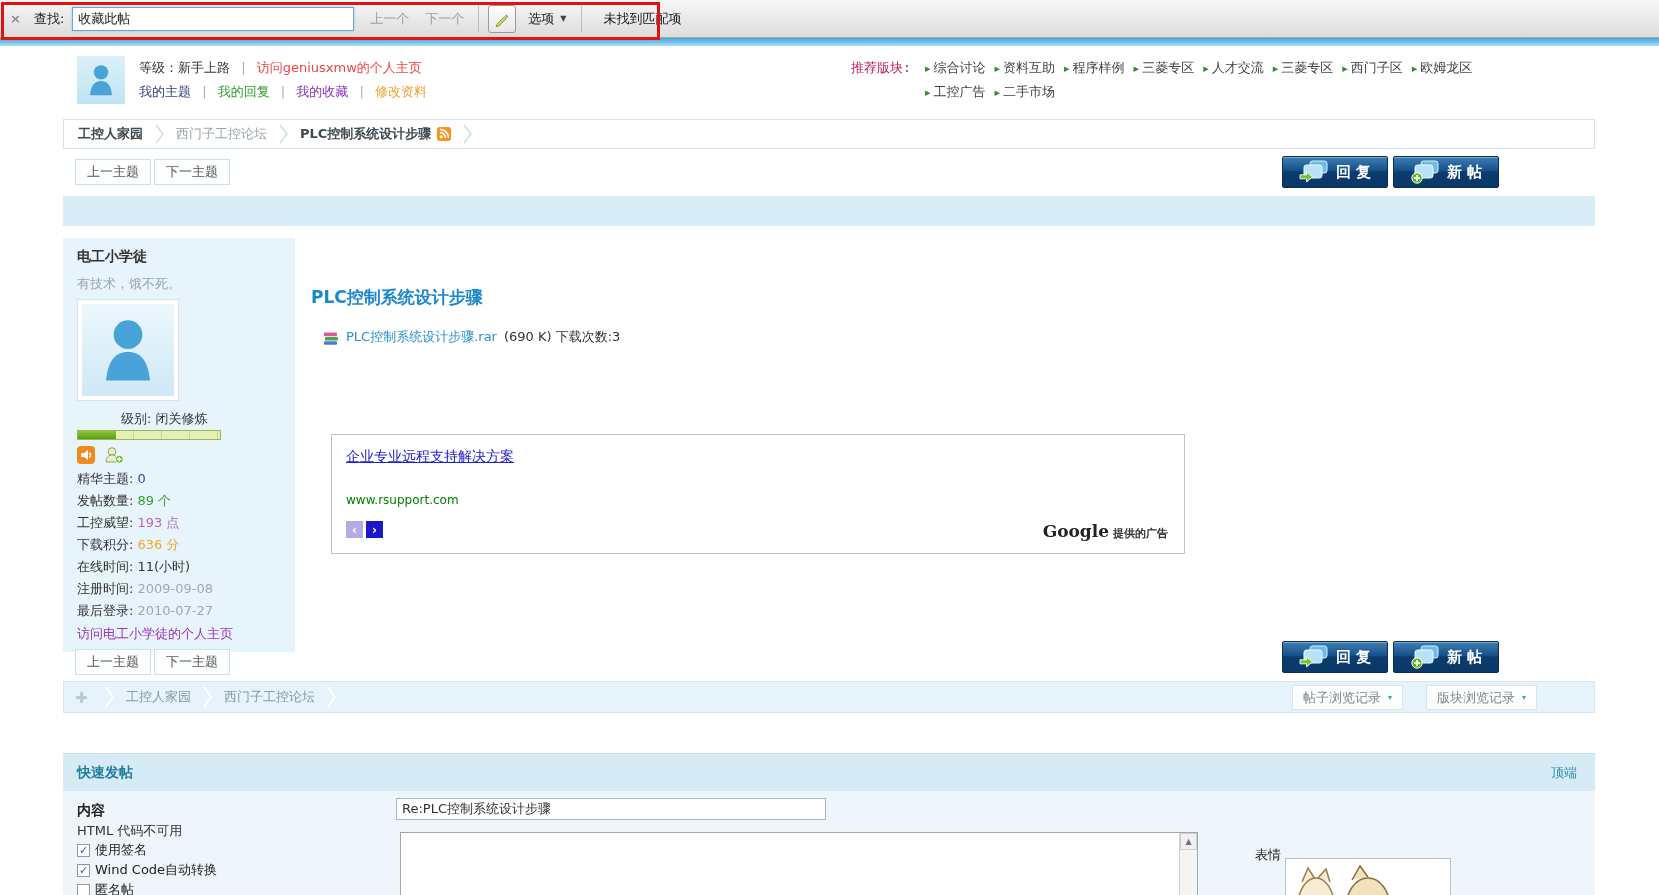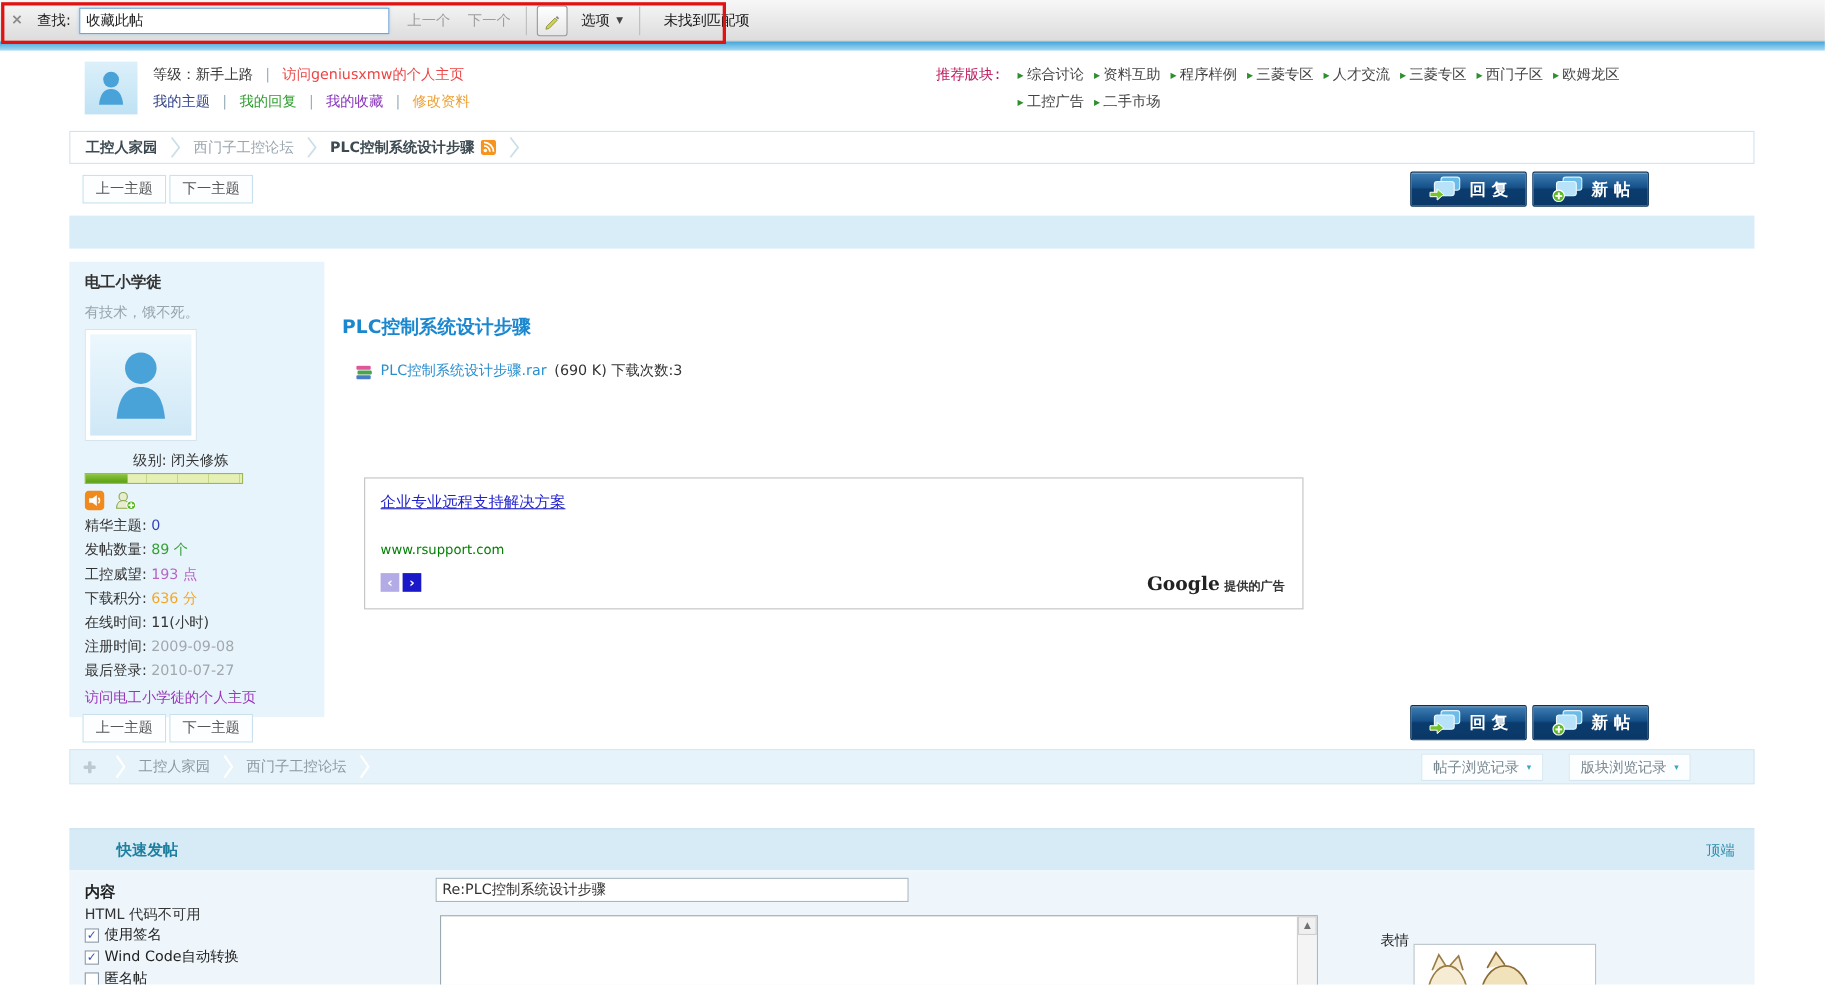--- a/index.html
+++ b/index.html
@@ -113,21 +113,21 @@
   #crumb2{position:absolute;left:0;top:635px;width:1532px;height:32px;background:#e7f3fa;
     border:1px solid #d5e8f2;box-sizing:border-box;display:flex;align-items:center;
     padding-left:10px;color:#8a98a2;}
   .hist-btn{position:absolute;top:639px;height:23px;background:#fdfeff;border:1px solid #d5e6f0;
     display:flex;align-items:center;gap:7px;padding:0 10px;color:#7a8890;}
   #hist1{right:192px;} #hist2{right:58px;}
   .hist-caret{font-size:8px;color:#3aa6c0;}
 
   
   #qheader{position:absolute;left:0;top:707px;width:1532px;height:38px;background:#d7ebf7;
-    border-top:1px solid #c9e2f0;box-sizing:border-box;display:flex;align-items:center;padding-left:29px;}
+    border-top:1px solid #c9e2f0;box-sizing:border-box;display:flex;align-items:center;}
   #q-title{margin-left:14px;font-weight:bold;color:#1e7f9f;font-size:14px;}
   #q-top{margin-left:auto;margin-right:18px;color:#2a8aa8;}
   #qform{position:absolute;left:0;top:745px;width:1532px;height:150px;background:#eef6fc;}
   #q-content-label{position:absolute;left:14px;top:11px;font-weight:bold;font-size:14px;color:#222;}
   #q-html-note{position:absolute;left:14px;top:31px;color:#333;}
   .cb-row{position:absolute;left:14px;display:flex;align-items:center;gap:5px;color:#222;}
   .cb-box{width:13px;height:13px;border:1px solid #8a9aa8;background:#fff;box-sizing:border-box;
     display:flex;align-items:center;justify-content:center;font-size:11px;color:#3355bb;font-weight:bold;}
   #q-subject{position:absolute;left:333px;top:7px;width:430px;height:22px;border:1px solid #a8b8c0;
     padding:0 5px;font-size:13px;color:#333;background:#fff;outline:none;

